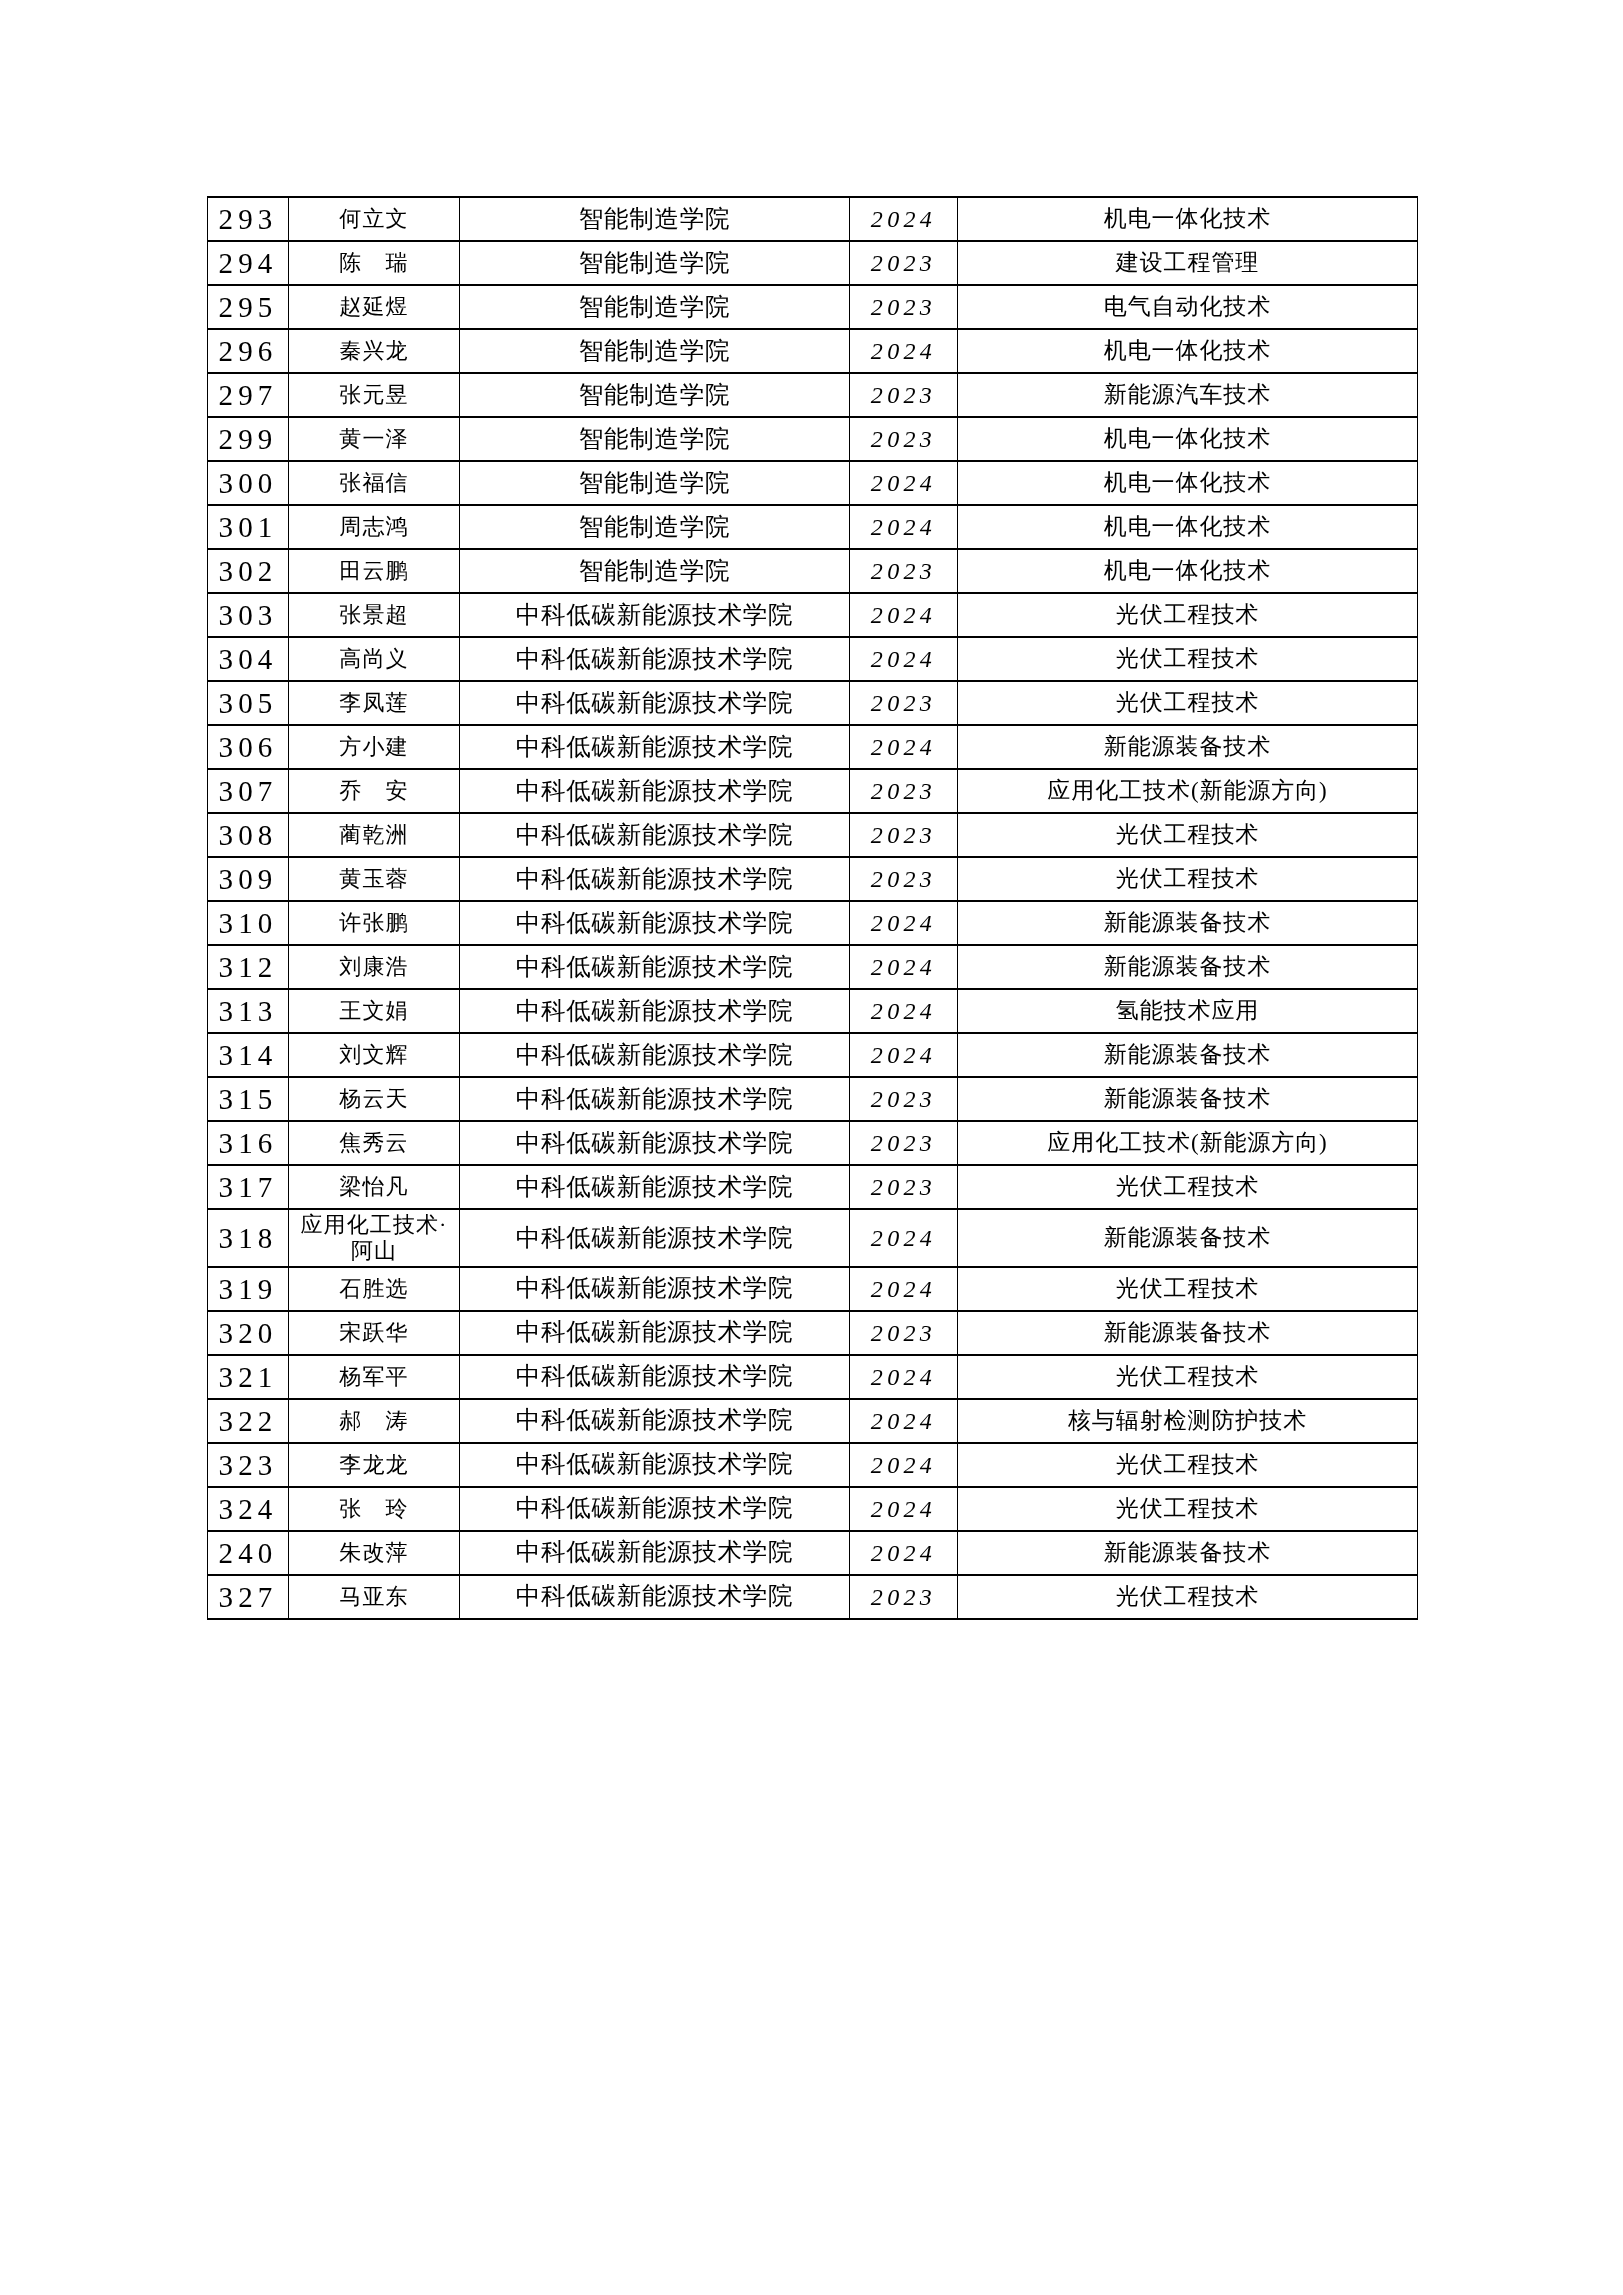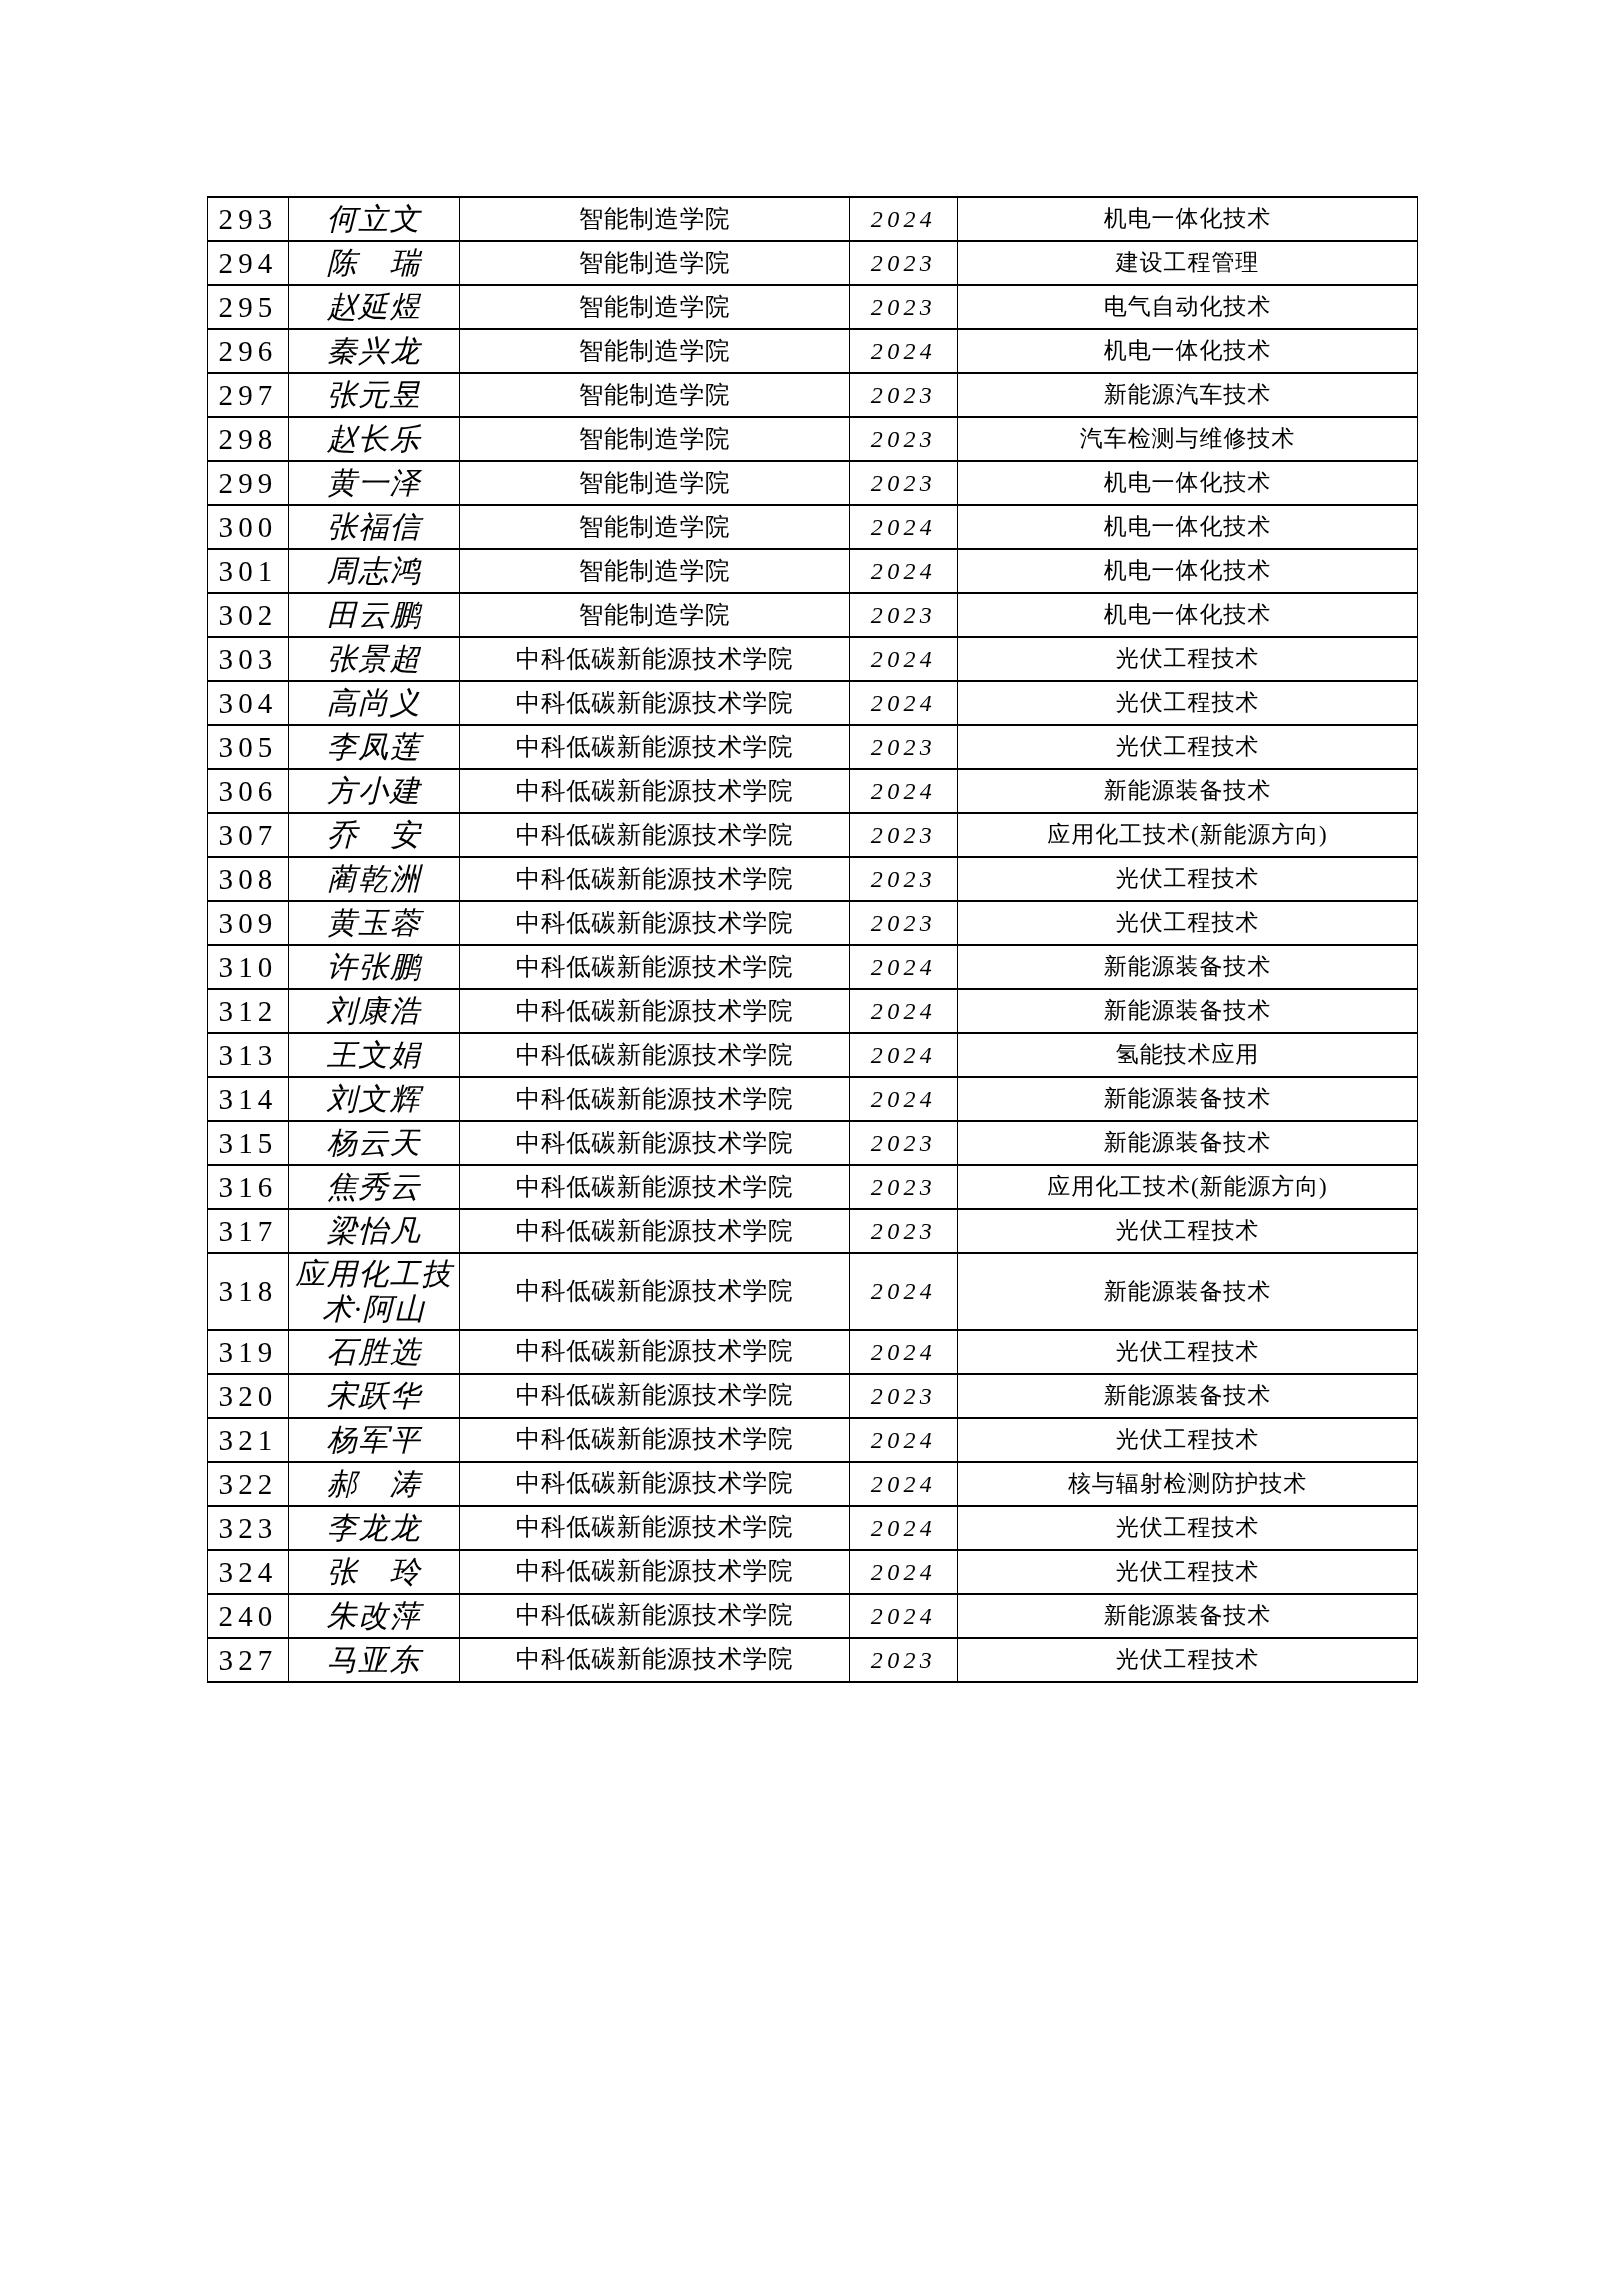--- a/index.html
+++ b/index.html
@@ -37,25 +37,24 @@
     word-break: break-all;
   }
   table.roster tr {
     height: 44px;
   }
   td.col-no {
     font-size: 29px;
     letter-spacing: 0.18em;
   }
   td.col-name {
-    font-size: 30px;
+    font-size: 22px;
     letter-spacing: 0.05em;
     padding-left: 31px;
     padding-right: 31px;
-    font-style: italic;
   }
   td.col-college {
     font-size: 24.5px;
     letter-spacing: 0.03em;
   }
   td.col-year {
     font-size: 24px;
     letter-spacing: 0.18em;
     font-style: italic;
   }
@@ -106,27 +105,20 @@
           <td class="col-major">机电一体化技术</td>
         </tr>
         <tr>
           <td class="col-no">297</td>
           <td class="col-name">张元昱</td>
           <td class="col-college">智能制造学院</td>
           <td class="col-year">2023</td>
           <td class="col-major">新能源汽车技术</td>
         </tr>
         <tr>
-          <td class="col-no">298</td>
-          <td class="col-name">赵长乐</td>
-          <td class="col-college">智能制造学院</td>
-          <td class="col-year">2023</td>
-          <td class="col-major">汽车检测与维修技术</td>
-        </tr>
-        <tr>
           <td class="col-no">299</td>
           <td class="col-name">黄一泽</td>
           <td class="col-college">智能制造学院</td>
           <td class="col-year">2023</td>
           <td class="col-major">机电一体化技术</td>
         </tr>
         <tr>
           <td class="col-no">300</td>
           <td class="col-name">张福信</td>
           <td class="col-college">智能制造学院</td>

